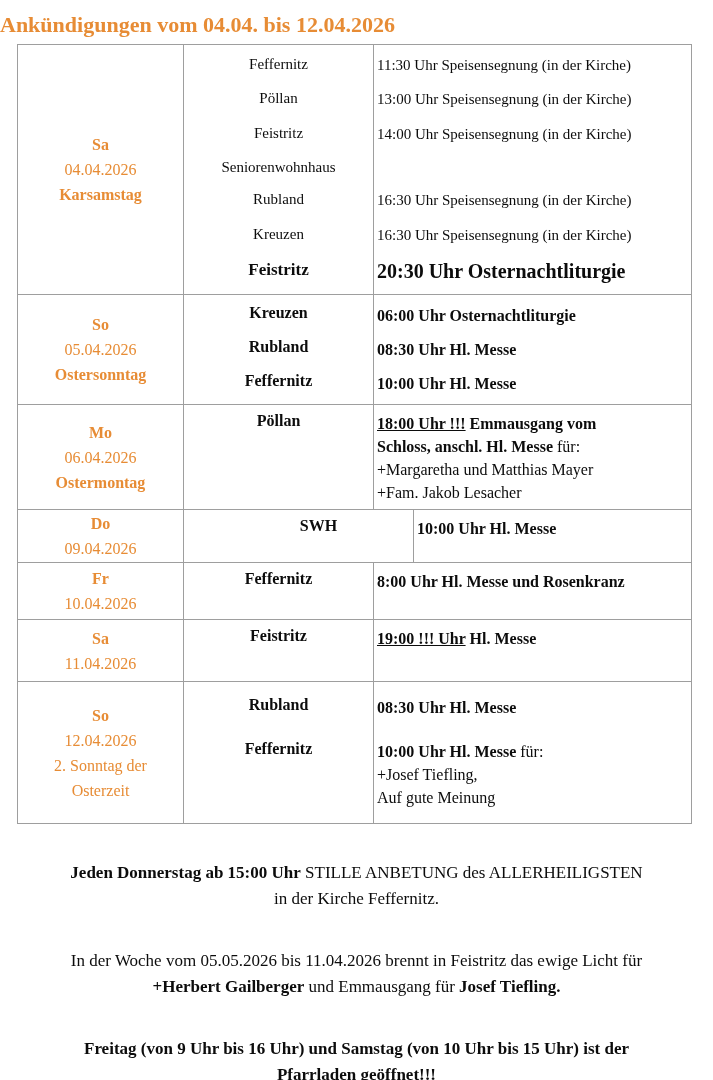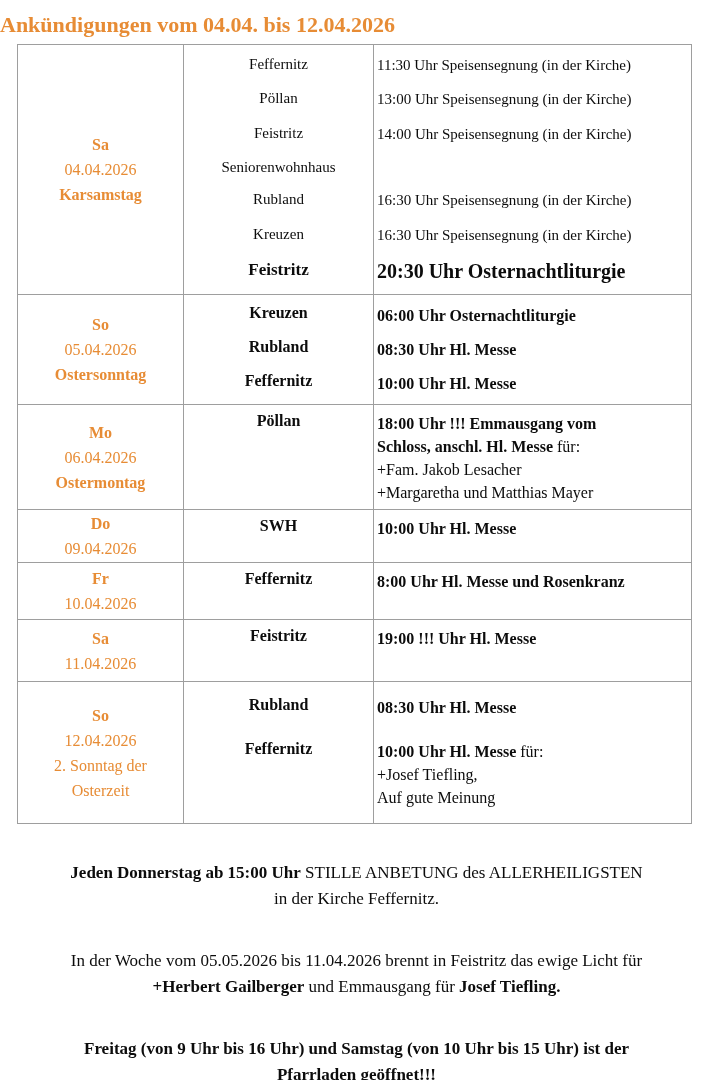--- a/index.html
+++ b/index.html
@@ -9,21 +9,21 @@
   }
   *{box-sizing:border-box;margin:0;padding:0;}
   html,body{background:#ffffff;}
   body{
     width:713px;height:1080px;
     font-family:"Liberation Serif","DejaVu Serif",serif;
     color:var(--ink);
     overflow:hidden;
   }
   .b{font-weight:bold;}
-  .u{}
+  .u{text-decoration:underline;}
 
   .page-title{
     margin:12px 0 6px 0;
     text-align:left;
     font-size:22px;line-height:26px;
     font-weight:bold;
     color:var(--accent);
   }
 
   .atable{
@@ -32,21 +32,21 @@
     border:1px solid var(--border);
   }
   .t-row{
     display:flex;
     border-top:1px solid var(--border);
   }
   .t-row:first-child{border-top:none;}
   .t-row:nth-child(1){height:249px;}
   .t-row:nth-child(2){height:110px;}
   .t-row:nth-child(3){height:105px;}
-  .t-row:nth-child(4){height:53px;}
+  .t-row:nth-child(4){height:53px;gap:40px;}
   .t-row:nth-child(5){height:57px;}
   .t-row:nth-child(6){height:62px;}
   .t-row:nth-child(7){height:142px;}
 
   .date-cell{
     width:166px;
     border-right:1px solid var(--border);
     display:flex;flex-direction:column;
     justify-content:center;align-items:center;
     text-align:center;
@@ -173,22 +173,22 @@
         <div class="date-line"><span class="b">Mo</span></div>
         <div class="date-line"><span>06.04.2026</span></div>
         <div class="date-line"><span class="b">Ostermontag</span></div>
       </div>
       <div class="row-content">
         <div class="entry e-bold">
           <div class="loc"><span class="b">Pöllan</span></div>
           <div class="desc">
             <div class="desc-line"><span class="b u">18:00 Uhr !!!</span><span class="b"> Emmausgang vom</span></div>
             <div class="desc-line"><span class="b">Schloss, anschl. Hl. Messe</span><span> für:</span></div>
+            <div class="desc-line"><span>+Margaretha und Matthias Mayer</span></div>
             <div class="desc-line"><span>+Fam. Jakob Lesacher</span></div>
-            <div class="desc-line"><span>+Margaretha und Matthias Mayer</span></div>
           </div>
         </div>
       </div>
     </div>
     <div class="t-row a-top">
       <div class="date-cell">
         <div class="date-line"><span class="b">Do</span></div>
         <div class="date-line"><span>09.04.2026</span></div>
       </div>
       <div class="row-content">

